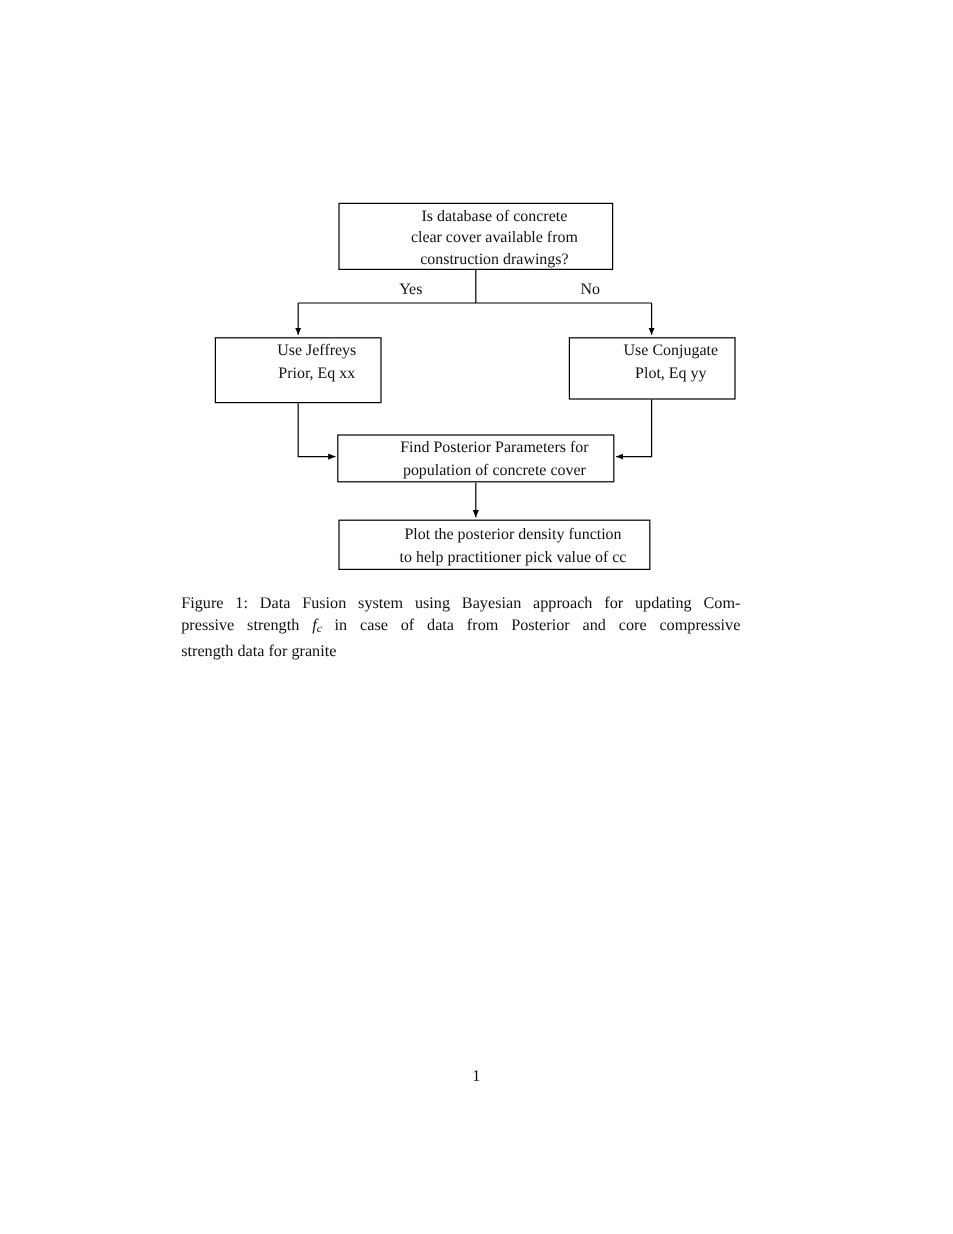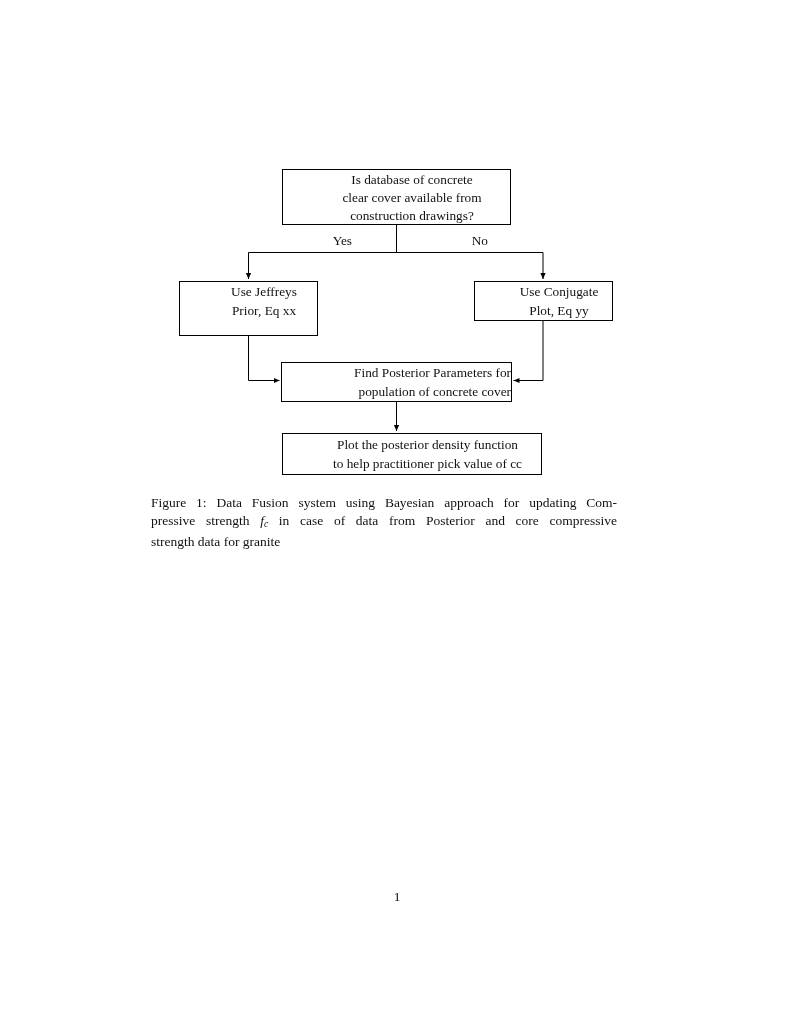--- a/index.html
+++ b/index.html
@@ -33,32 +33,32 @@
     font-size: 13.3px;
     padding-left: 31px;
   }
   .node .ln {
     display: block;
     line-height: 18.5px;
   }
   .node-top    { left: 282px; top: 169px; width: 229px; height: 56px; padding-top: 1px; }
   .node-top .ln { line-height: 18px; }
   .node-left   { left: 179px; top: 281px; width: 139px; height: 55px; padding-top: 1px; }
-  .node-right  { left: 474px; top: 281px; width: 139px; height: 40px; padding-top: 1px; }
-  .node-middle { left: 281px; top: 362px; width: 231px; height: 40px; padding-top: 1px; text-align: right; }
+  .node-right  { left: 474px; top: 281px; width: 139px; height: 52px; padding-top: 1px; }
+  .node-middle { left: 281px; top: 362px; width: 231px; height: 40px; padding-top: 1px; }
   .node-bottom { left: 282px; top: 433px; width: 260px; height: 42px; padding-top: 2px; }
   .edge-label {
     position: absolute;
     width: 60px;
     text-align: right;
     font-size: 13.3px;
     line-height: 16px;
   }
   .edge-label-yes { left: 292px; top: 233px; }
-  .edge-label-no  { left: 428px; top: 233px; }
+  .edge-label-no  { left: 440px; top: 233px; }
   .caption {
     position: absolute;
     left: 151px;
     top: 494px;
     width: 466px;
     font-size: 13.5px;
     line-height: 17.5px;
   }
   .caption .cap-line {
     display: block;

